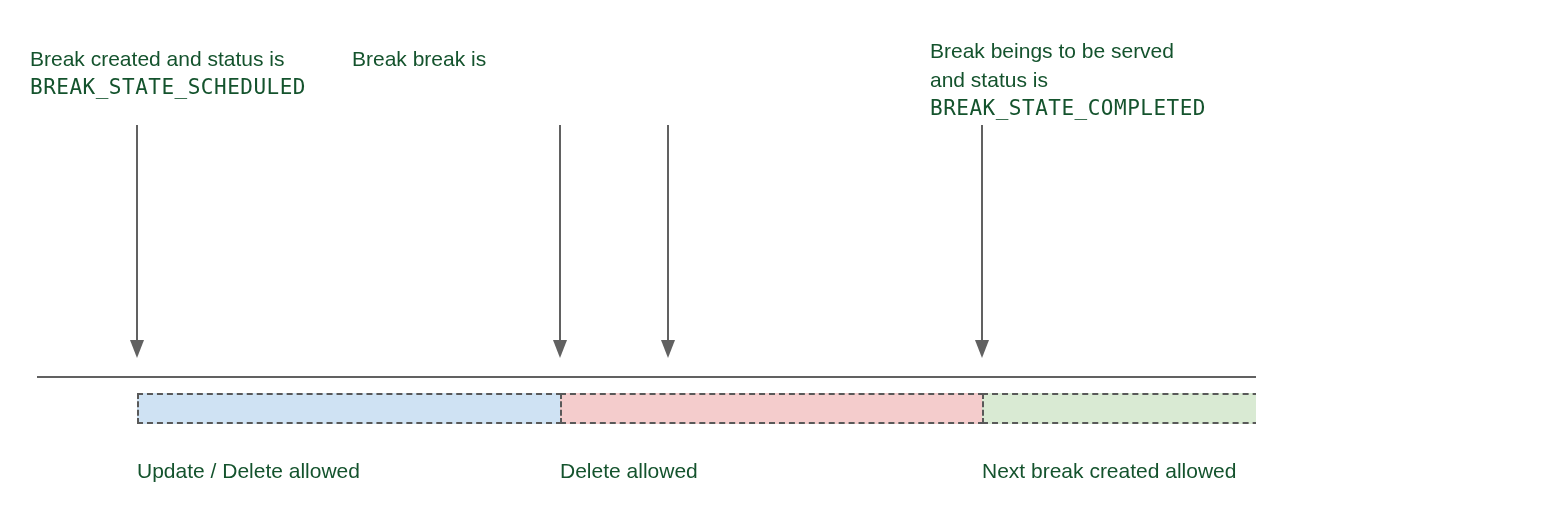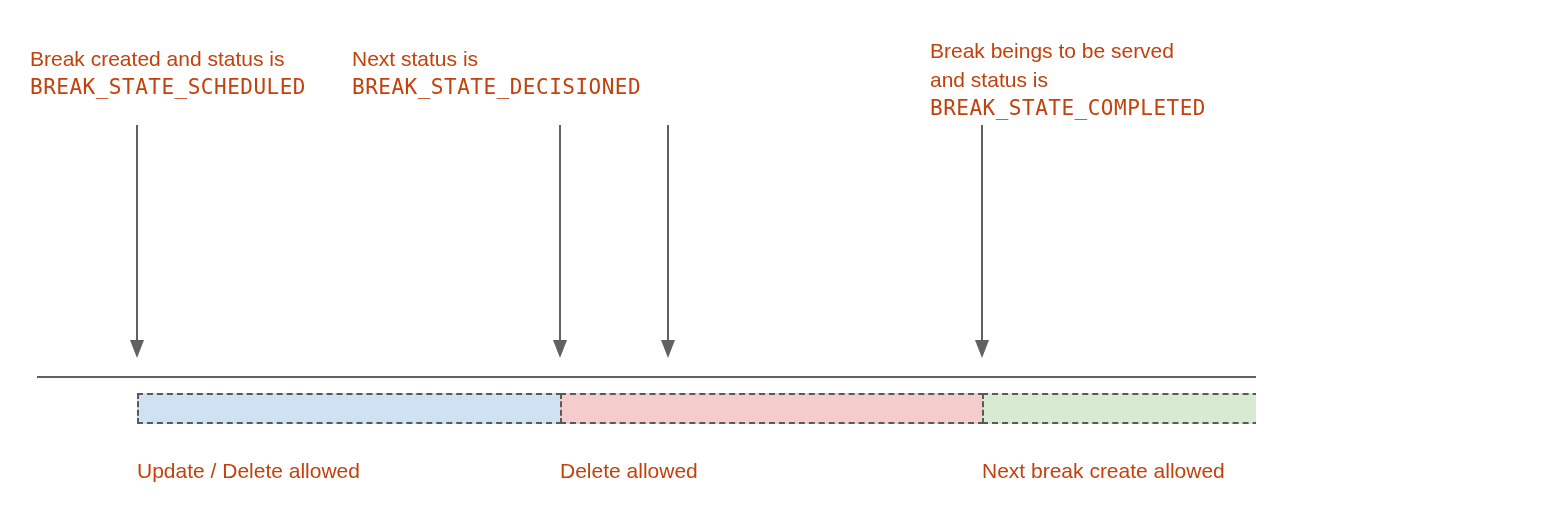--- a/index.html
+++ b/index.html
@@ -2,21 +2,21 @@
 <html><head>
 <meta charset="utf-8">
 <style>
   html, body { margin: 0; padding: 0; background: #ffffff; }
   .canvas {
     position: relative;
     width: 1256px;
     height: 520px;
     background: #ffffff;
     font-family: "Liberation Sans", sans-serif;
-    color: #c2410c;
+    color: #14532d;
     overflow: hidden;
   }
   .annotation {
     position: absolute;
     font-size: 21px;
     line-height: 29px;
     white-space: nowrap;
   }
   .annotation .mono {
     font-family: "DejaVu Sans Mono", "Liberation Mono", monospace;
@@ -79,22 +79,21 @@
 <body>
 
 <div class="canvas">
 
   <div class="annotation" style="left:30px; top:44px;">
     <div>Break created and status is</div>
     <div class="mono">BREAK_STATE_SCHEDULED</div>
   </div>
 
   <div class="annotation" style="left:352px; top:44px;">
-    <div>Next status is</div>
-    <div class="mono">BREAK_STATE_DECISIONED</div>
+    <div>Break break is</div>
   </div>
 
 
   <div class="annotation" style="left:930px; top:36px;">
     <div>Break beings to be served</div>
     <div>and status is</div>
     <div class="mono">BREAK_STATE_COMPLETED</div>
   </div>
 
   <div class="v-arrow" style="left:130px;">
@@ -119,15 +118,15 @@
   <div class="axis-label">time</div>
 
   <div class="bars">
     <div class="seg seg-1" style="background-color: rgb(207, 226, 243);"></div>
     <div class="seg seg-2" style="background-color: rgb(244, 204, 204);"></div>
     <div class="seg seg-3" style="background-color: rgb(217, 234, 211);"></div>
   </div>
 
   <div class="seg-label seg-label-1">Update / Delete allowed</div>
   <div class="seg-label seg-label-2">Delete allowed</div>
-  <div class="seg-label seg-label-3">Next break create allowed</div>
+  <div class="seg-label seg-label-3">Next break created allowed</div>
 
 </div>
 
 </body></html>

